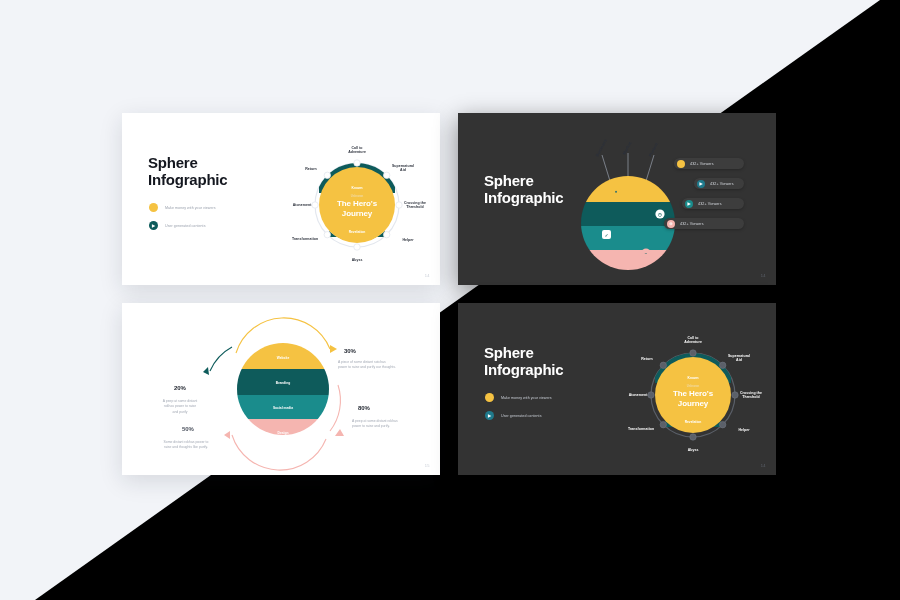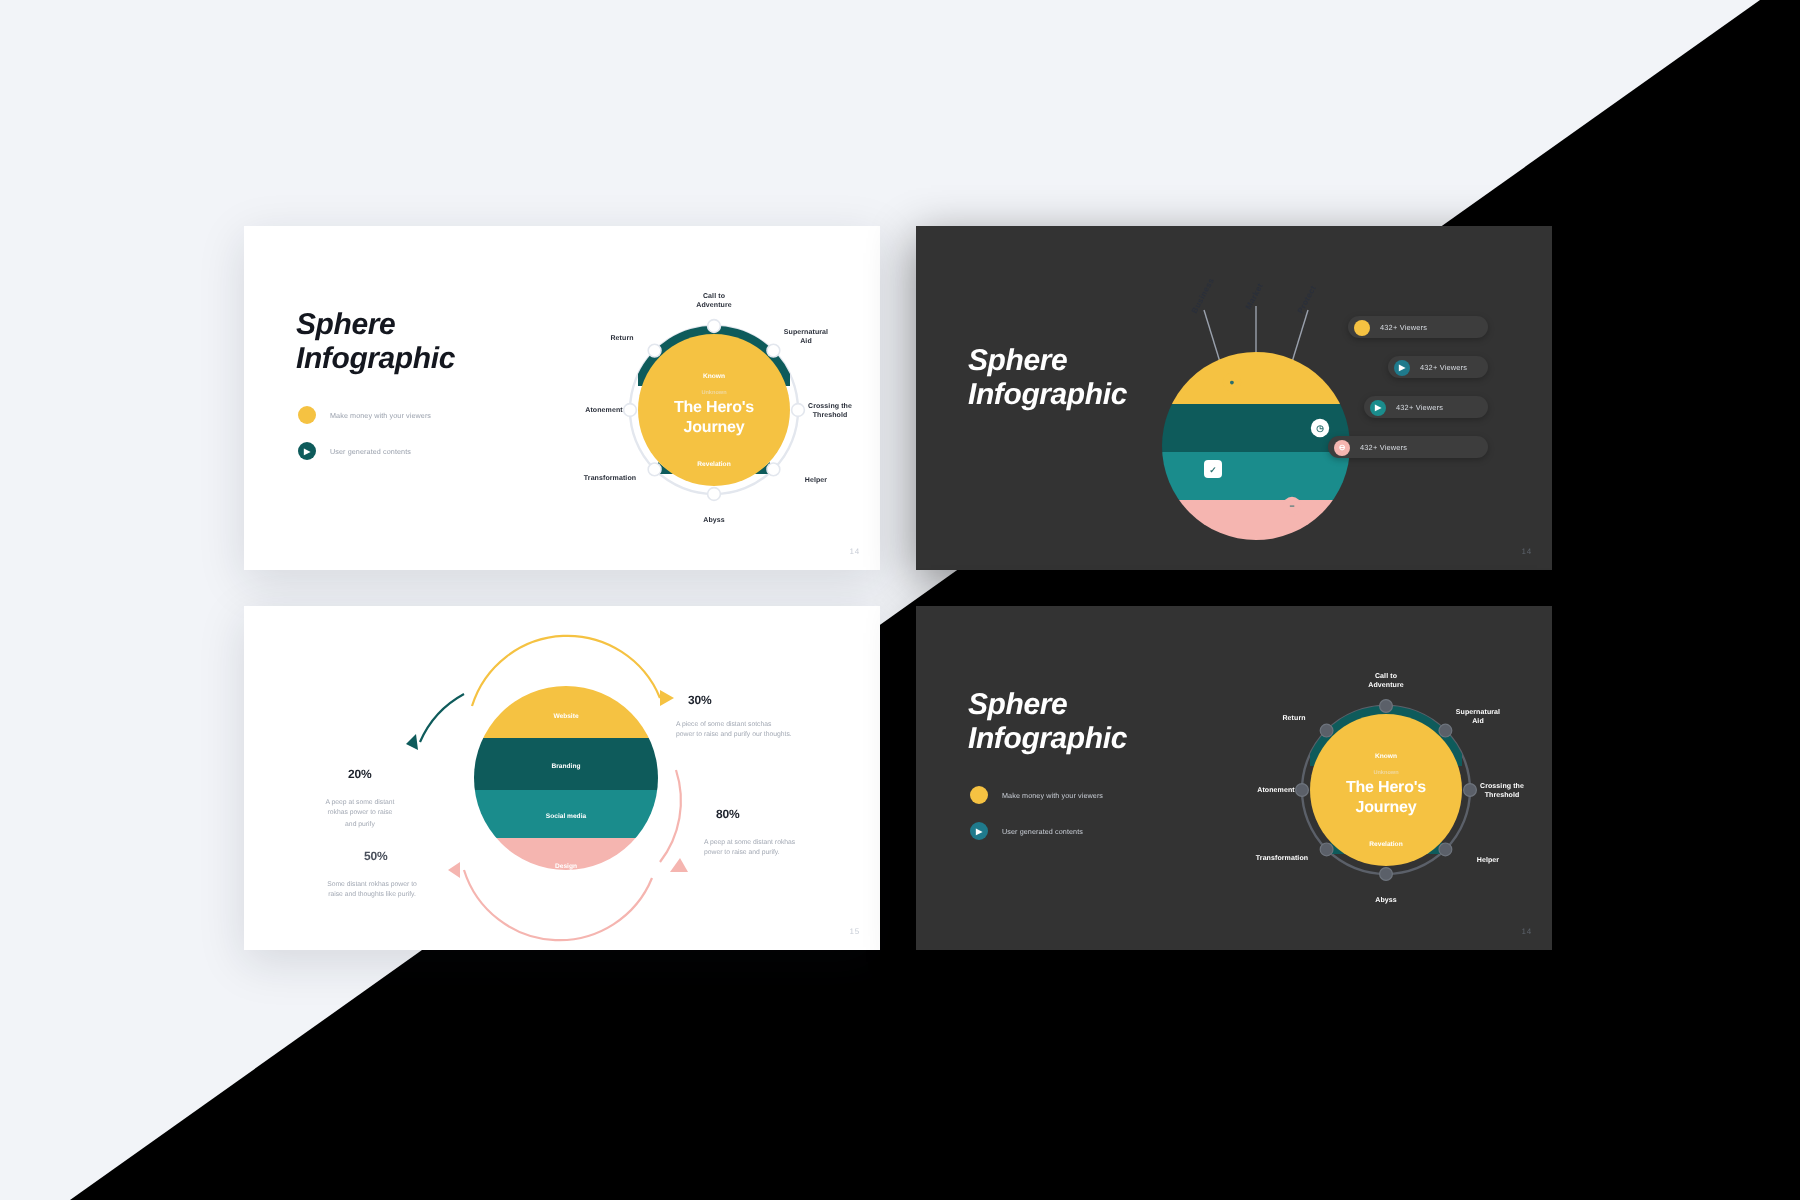--- a/index.html
+++ b/index.html
@@ -23,21 +23,20 @@
 
   #slide1{left:122px;top:113px;width:318px;height:172px;}
   #slide2{left:458px;top:113px;width:318px;height:172px;}
   #slide3{left:122px;top:303px;width:318px;height:172px;}
   #slide4{left:458px;top:303px;width:318px;height:172px;}
 
   
   .title{
     position:absolute;font-weight:700;letter-spacing:-.2px;line-height:1.12;
     white-space:pre-line;
-    font-style:italic;
   }
   .title.on-light{color:#14171f;}
   .title.on-dark{color:#ffffff;}
 
   
   .bullets{position:absolute;}
   .bullet{display:flex;align-items:center;margin-bottom:9px;}
   .bdot{
     width:9px;height:9px;border-radius:50%;margin-right:7px;flex:none;
     display:flex;align-items:center;justify-content:center;

